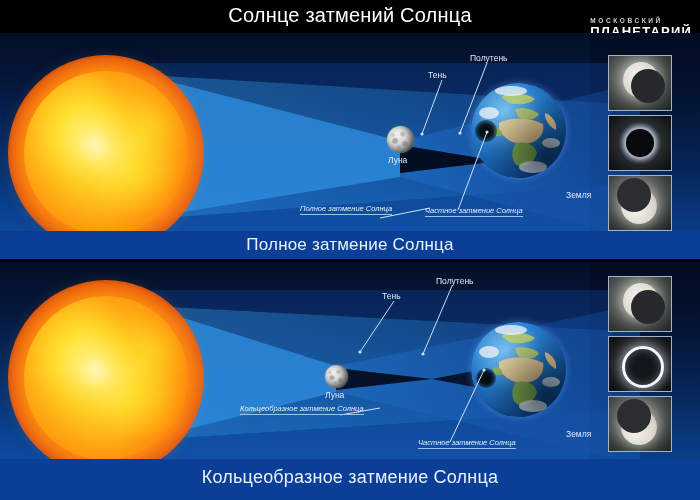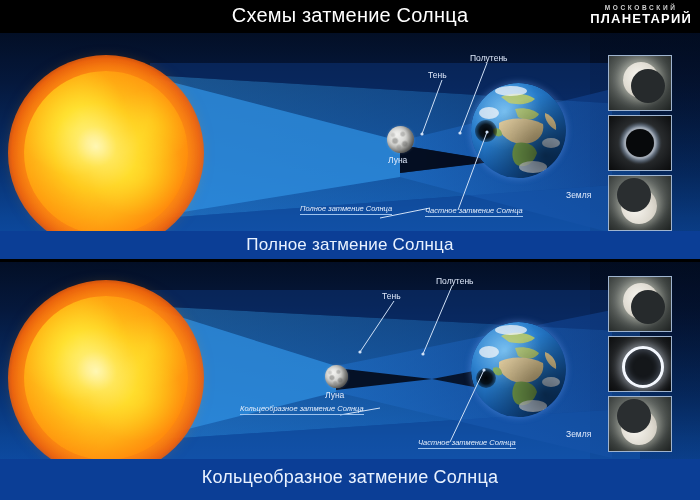--- a/index.html
+++ b/index.html
@@ -6,21 +6,21 @@
   body{width:700px;height:500px;overflow:hidden;
        font-family:"Liberation Sans","DejaVu Sans",sans-serif;}
 
   #root{position:relative;width:700px;height:500px;background:#000;overflow:hidden;}
 
   
   .header{position:absolute;left:0;top:0;width:700px;height:31px;background:#000;}
   .title{position:absolute;left:0;top:1px;width:700px;text-align:center;
          color:#fff;font-size:20px;letter-spacing:.2px;font-weight:400;
          line-height:29px;}
-  .logo{position:absolute;right:8px;top:3px;text-align:center;color:#fff;}
+  .logo{position:absolute;right:8px;top:16px;text-align:left;color:#fff;}
   .logo .l1{font-size:6.5px;letter-spacing:2.6px;font-weight:700;color:#cfcfcf;
             line-height:9px;}
   .logo .l2{font-size:13px;letter-spacing:1.2px;font-weight:700;color:#fff;
             line-height:14px;}
 
   
   .panel{position:absolute;left:0;width:700px;overflow:hidden;}
   #panel1{top:33px;height:226px;}
   #panel2{top:262px;height:215px;}
 
@@ -103,21 +103,21 @@
      background:radial-gradient(ellipse at 45% 40%, #9a9f9c 0%, #6e736f 35%, #3d4240 70%, #1d2120 100%);}
   .thumb .sky.dark{background:radial-gradient(ellipse at 50% 48%, #56585a 0%, #2e3133 42%, #16181a 78%, #0a0b0c 100%);}
   .thumb .disc{position:absolute;border-radius:50%;}
 </style>
 </head>
 <body>
 
 <div id="root">
 
   <div class="header">
-    <div class="title">Схемы затмение Солнца</div>
+    <div class="title">Солнце затмений Солнца</div>
     <div class="logo">
       <div class="l1">МОСКОВСКИЙ</div>
       <div class="l2">ПЛАНЕТАРИЙ</div>
     </div>
   </div>
 
   <div class="panel" id="panel1">
     <div class="bg"></div>
     <div class="rail"></div>
 

